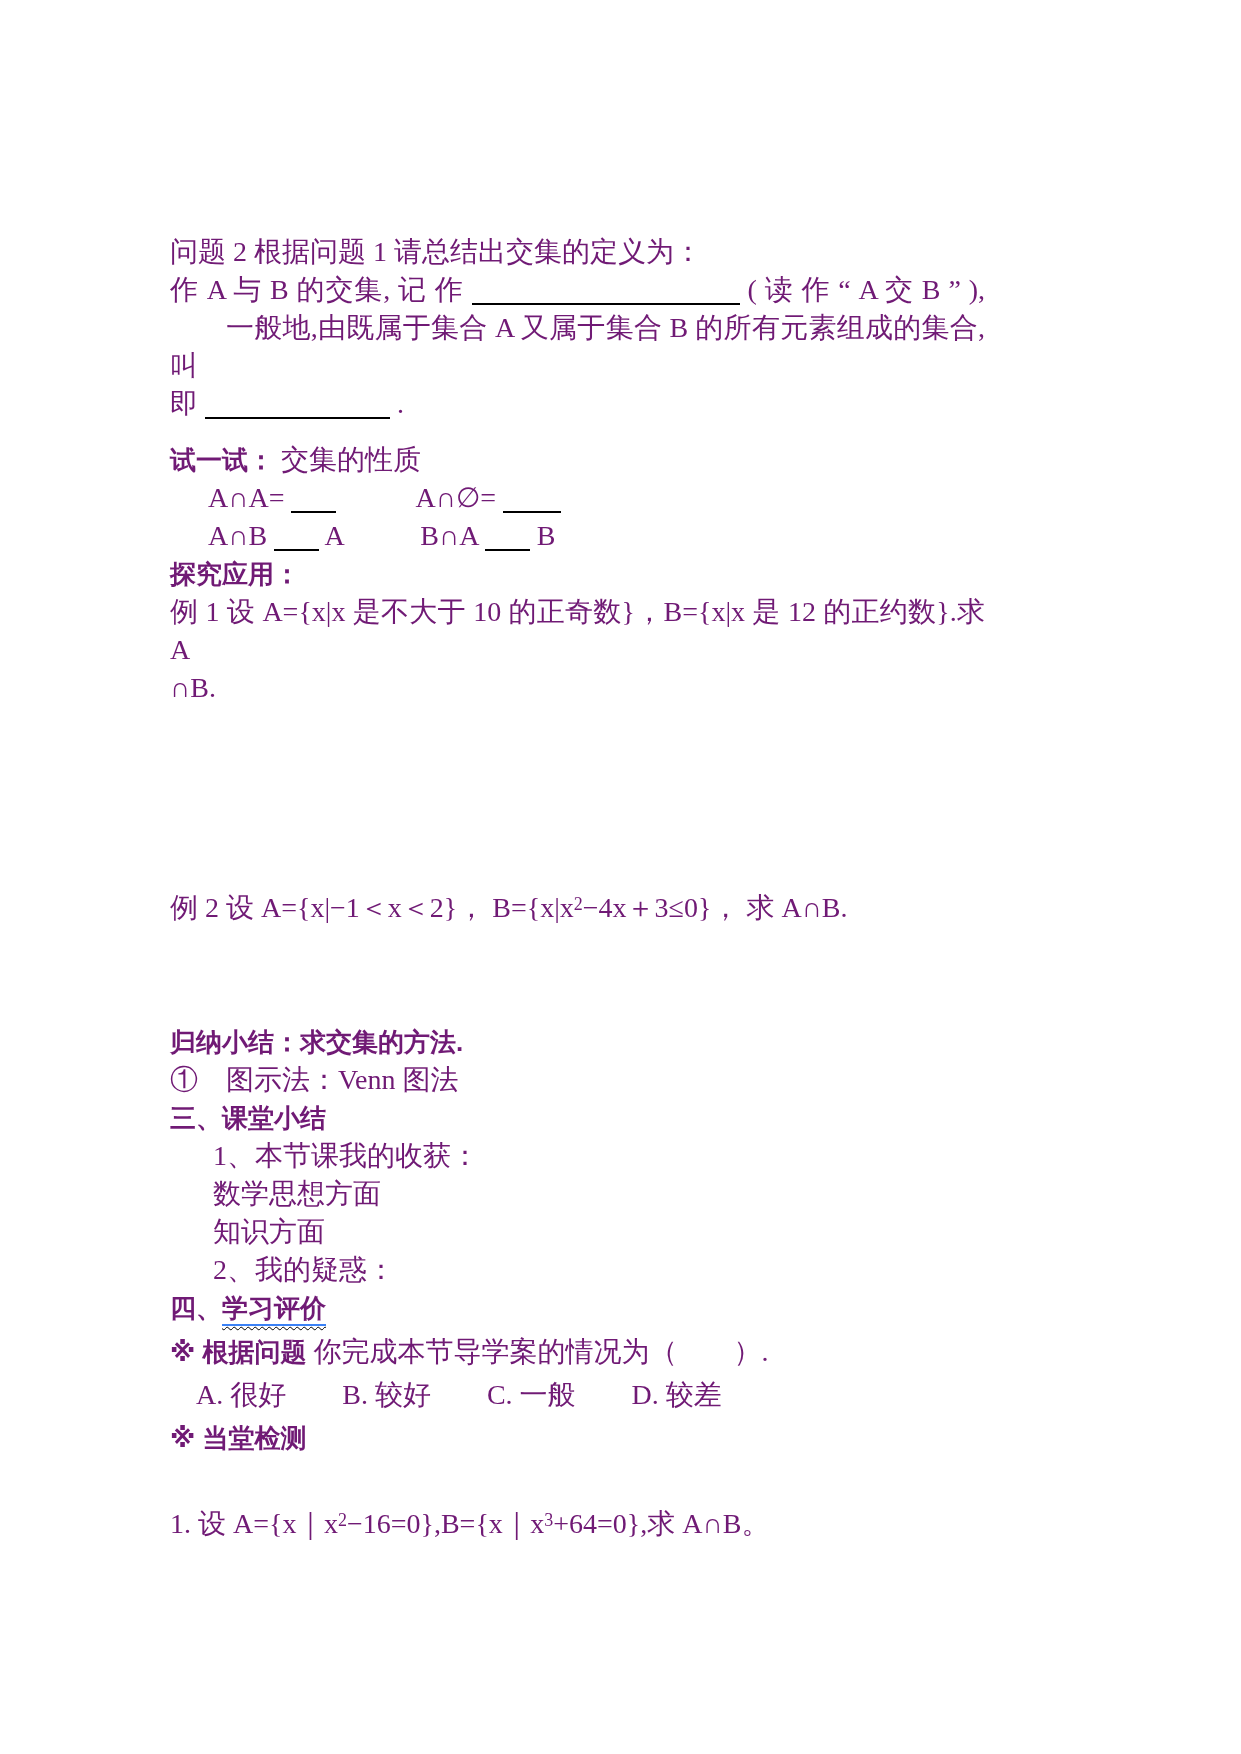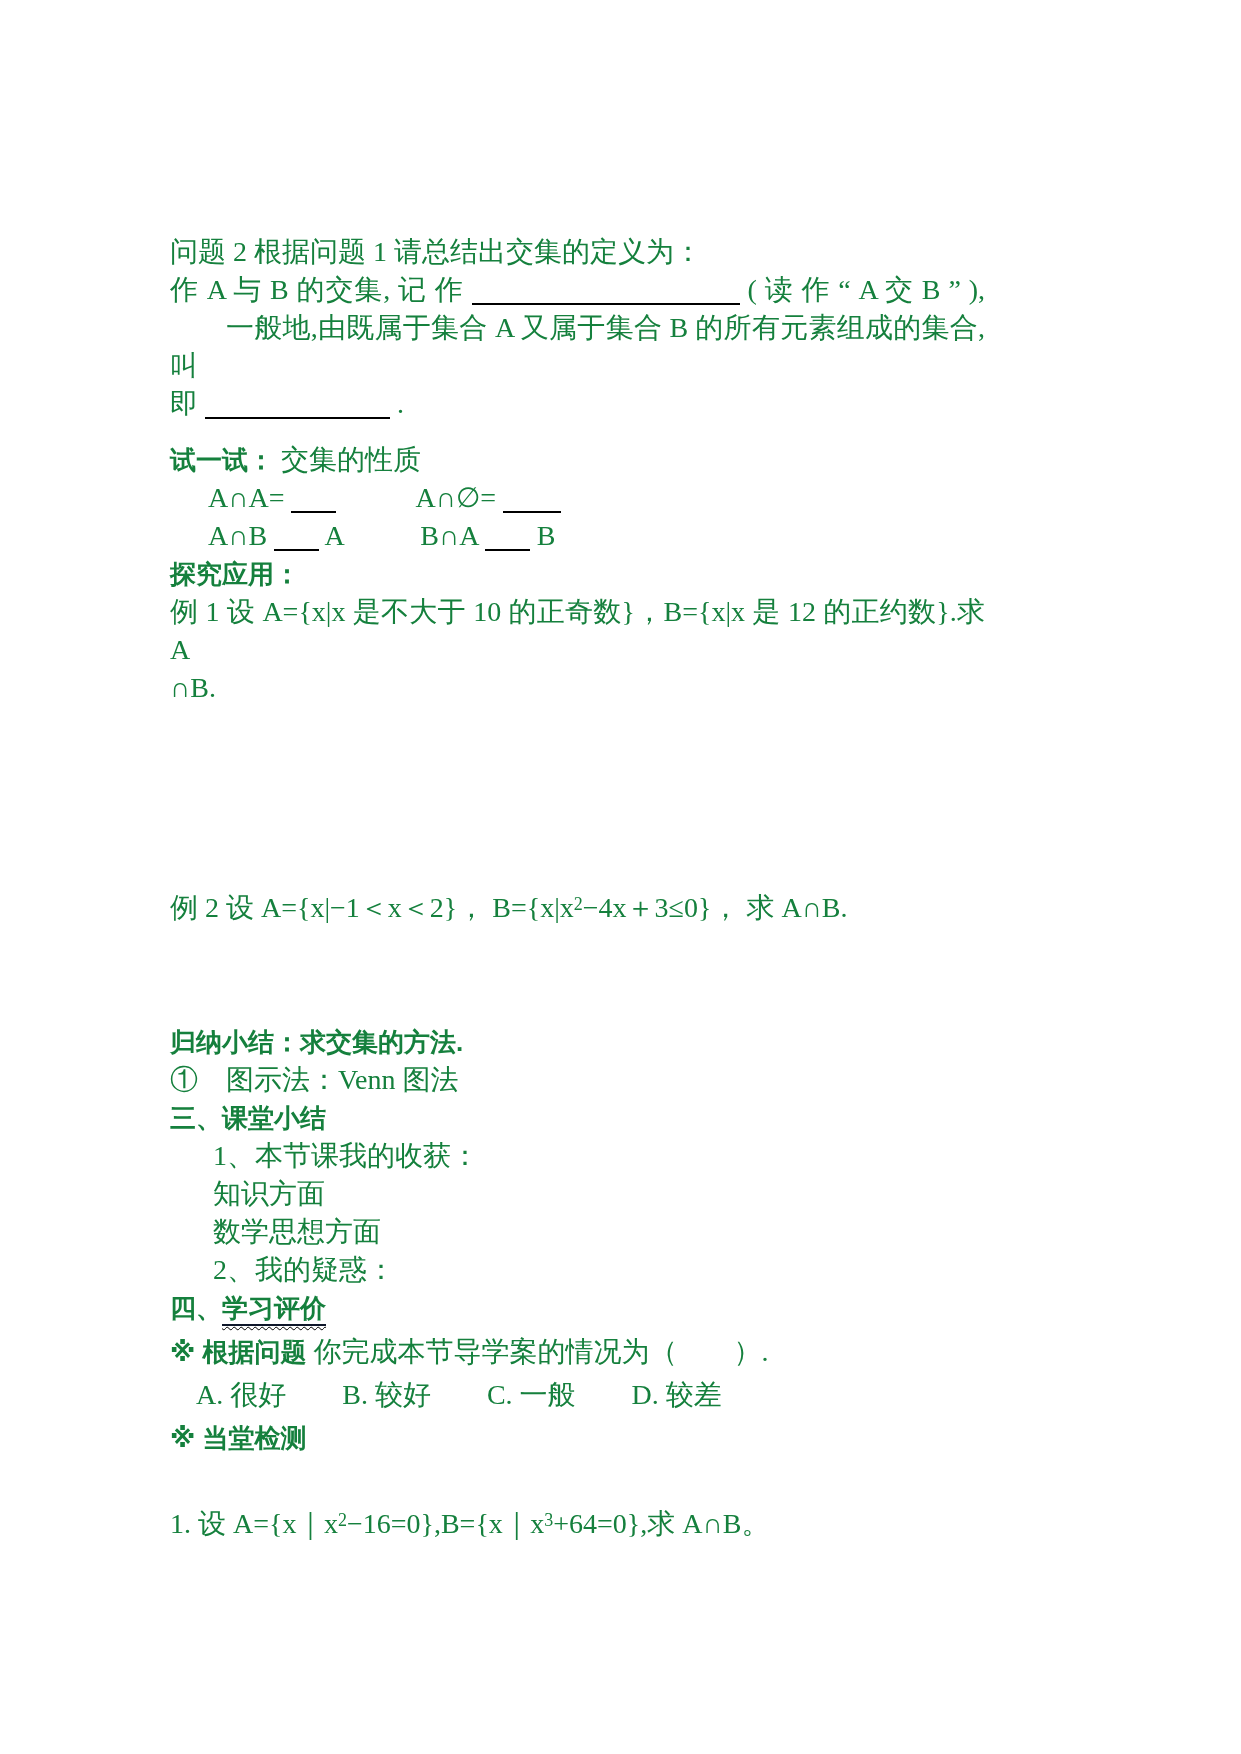--- a/index.html
+++ b/index.html
@@ -1,17 +1,17 @@
 <!DOCTYPE html>
 <html><head>
 <meta charset="utf-8">
 <style>
   html,body{margin:0;padding:0;background:#ffffff;}
   .page{
-    width:1241px;height:1754px;background:#ffffff;color:#15803d;
+    width:1241px;height:1754px;background:#ffffff;color:#701a75;
     font-family:"Liberation Serif","DejaVu Serif",serif;
     font-size:28px;position:relative;overflow:hidden;box-sizing:border-box;
   }
   .inner{padding:233px 0 0 170px;width:815px;}
   .line{line-height:38px;min-height:38px;white-space:nowrap;}
   .just{white-space:normal;text-align:justify;text-align-last:justify;width:815px;}
   .indent2{text-indent:56px;}
   .hei{font-family:"Liberation Sans","DejaVu Sans",sans-serif;font-weight:700;font-size:26px;}
   .blank{display:inline-block;border-bottom:2px solid #000;height:26px;vertical-align:-6px;}
   .props{padding-left:38px;}
@@ -20,21 +20,21 @@
   .gap1{margin-left:72px;}
   .gap2{margin-left:70px;}
   .mt-try{margin-top:18px;}
   .mt-ex2{margin-top:182px;}
   .mt-sum{margin-top:96px;}
   .mt-6{margin-top:6px;}
   .mt-5{margin-top:5px;}
   .mt-36{margin-top:48px;}
   sup{font-size:18px;line-height:0;vertical-align:7px;}
   .wavy-u{text-decoration:underline wavy #000;text-decoration-thickness:1px;text-underline-offset:9px;}
-  .solid-u{border-bottom:2px solid #0f172a;padding-bottom:1px;}
+  .solid-u{border-bottom:2px solid #3b82f6;padding-bottom:1px;}
 </style>
 </head>
 <body>
 
 <div class="page">
   <div class="inner">
 
     <div class="line">
       <span>问题 2 根据问题 1 请总结出交集的定义为：</span>
     </div>
@@ -92,24 +92,24 @@
       <span>①　图示法：Venn 图法</span>
     </div>
 
     <div class="line">
       <span class="hei">三、课堂小结</span>
     </div>
     <div class="line sub">
       <span>1、本节课我的收获：</span>
     </div>
     <div class="line sub">
-      <span>知识方面</span>
+      <span>数学思想方面</span>
     </div>
     <div class="line sub">
-      <span>数学思想方面</span>
+      <span>知识方面</span>
     </div>
     <div class="line sub">
       <span>2、我的疑惑：</span>
     </div>
 
     <div class="line">
       <span class="hei">四、</span><span class="hei wavy-u"><span class="solid-u">学习评价</span></span>
     </div>
     <div class="line mt-6">
       <span class="hei">※ 根据问题</span>

